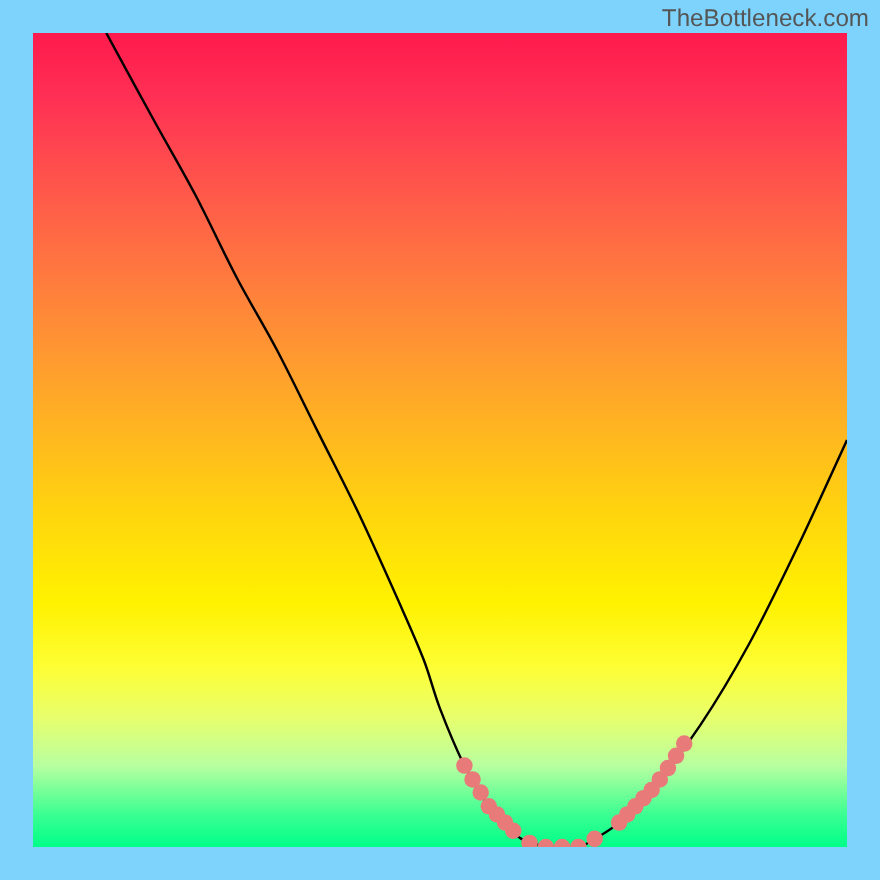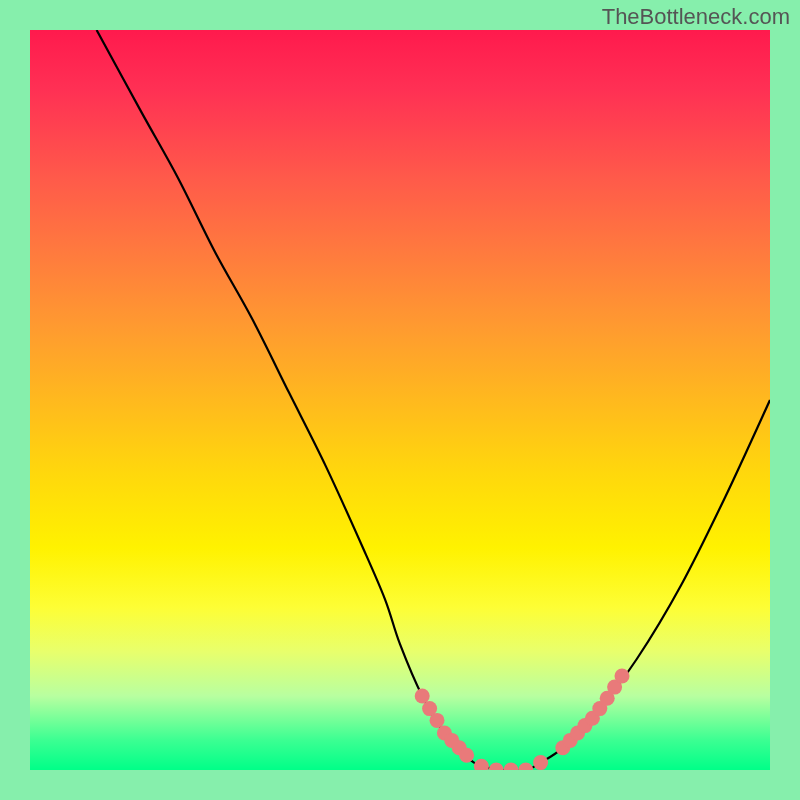--- a/index.html
+++ b/index.html
@@ -1,20 +1,20 @@
 <!DOCTYPE html>
 <html><head>
 <meta charset="utf-8">
 <style>
   * { margin: 0; padding: 0; box-sizing: border-box; }
   body { width: 800px; height: 800px; overflow: hidden; font-family: Arial, sans-serif; }
   .chart-container {
     width: 800px;
     height: 800px;
-    background: #86efac;
+    background: #7dd3fc;
     position: relative;
     padding-left: 18px;
   }
   .watermark {
     position: absolute;
     top: 4px;
     right: 10px;
     color: #555;
     font-size: 22px;
     font-weight: 500;

